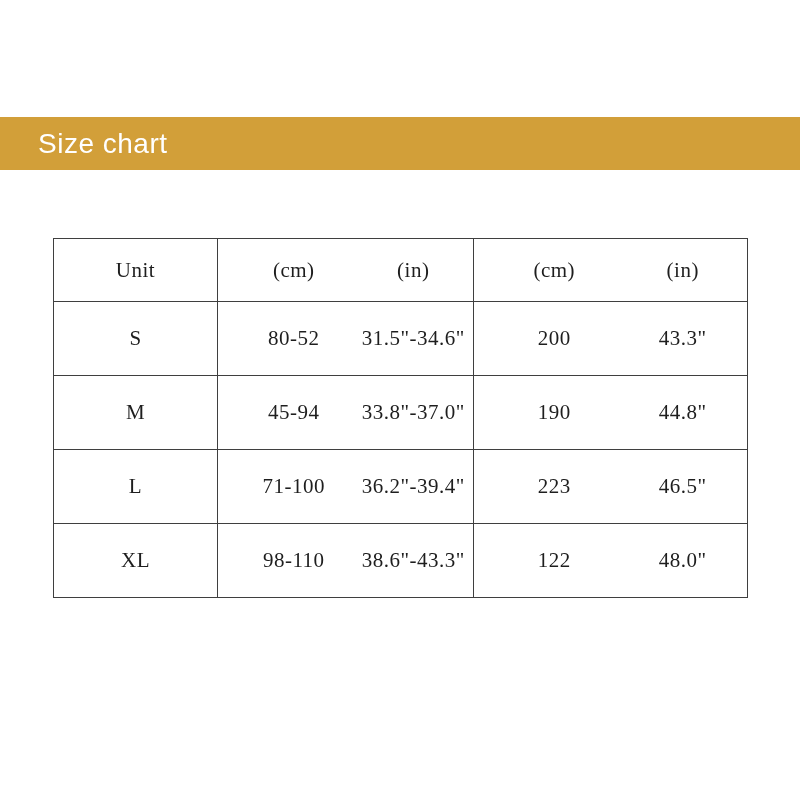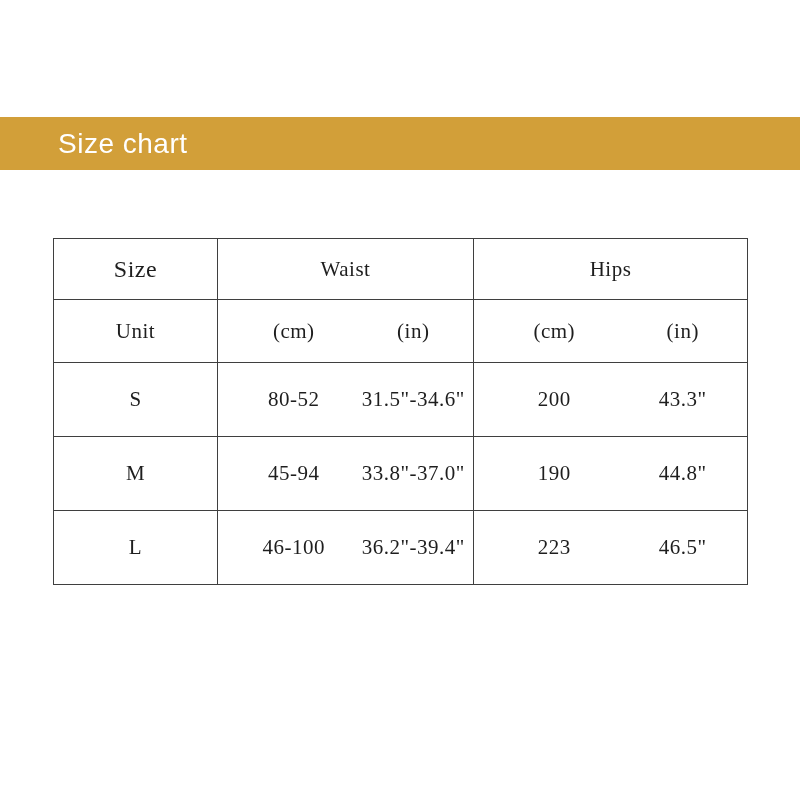--- a/index.html
+++ b/index.html
@@ -26,21 +26,21 @@
       height: 53px;
       background: #d29f39;
       display: flex;
       align-items: center;
     }
     .banner-title {
       font-family: "Liberation Sans", sans-serif;
       font-size: 28px;
       font-weight: 400;
       color: #ffffff;
-      padding-left: 58px;
+      padding-left: 38px;
       letter-spacing: 0.5px;
     }
     
     table.size-table {
       position: absolute;
       left: 53px;
       top: 238px;
       border-collapse: collapse;
       table-layout: fixed;
       font-family: "Liberation Serif", serif;
@@ -81,25 +81,20 @@
   </div>
 
   <table class="size-table">
     <colgroup>
         <col class="c1">
         <col class="c2">
         <col class="c3">
       </colgroup>
 
     <tbody>
-        <tr class="r-head">
-      <td class="size-head">Size</td>
-      <td>Waist</td>
-      <td>Hips</td>
-    </tr>
 
     <tr class="r-unit">
       <td>Unit</td>
       <td>
         <div class="pair">
           <span>(cm)</span>
           <span>(in)</span>
         </div>
       </td>
       <td>
@@ -139,29 +134,44 @@
           <span>190</span>
           <span>44.8"</span>
         </div>
       </td>
     </tr>
 
     <tr class="r-data">
       <td>L</td>
       <td>
         <div class="pair">
-          <span>46-100</span>
+          <span>71-100</span>
           <span>36.2"-39.4"</span>
         </div>
       </td>
       <td>
         <div class="pair">
           <span>223</span>
           <span>46.5"</span>
         </div>
       </td>
     </tr>
 
+    <tr class="r-data">
+      <td>XL</td>
+      <td>
+        <div class="pair">
+          <span>98-110</span>
+          <span>38.6"-43.3"</span>
+        </div>
+      </td>
+      <td>
+        <div class="pair">
+          <span>122</span>
+          <span>48.0"</span>
+        </div>
+      </td>
+    </tr>
 
   </tbody>
     </table>
 
 </div>
 
 </body></html>

